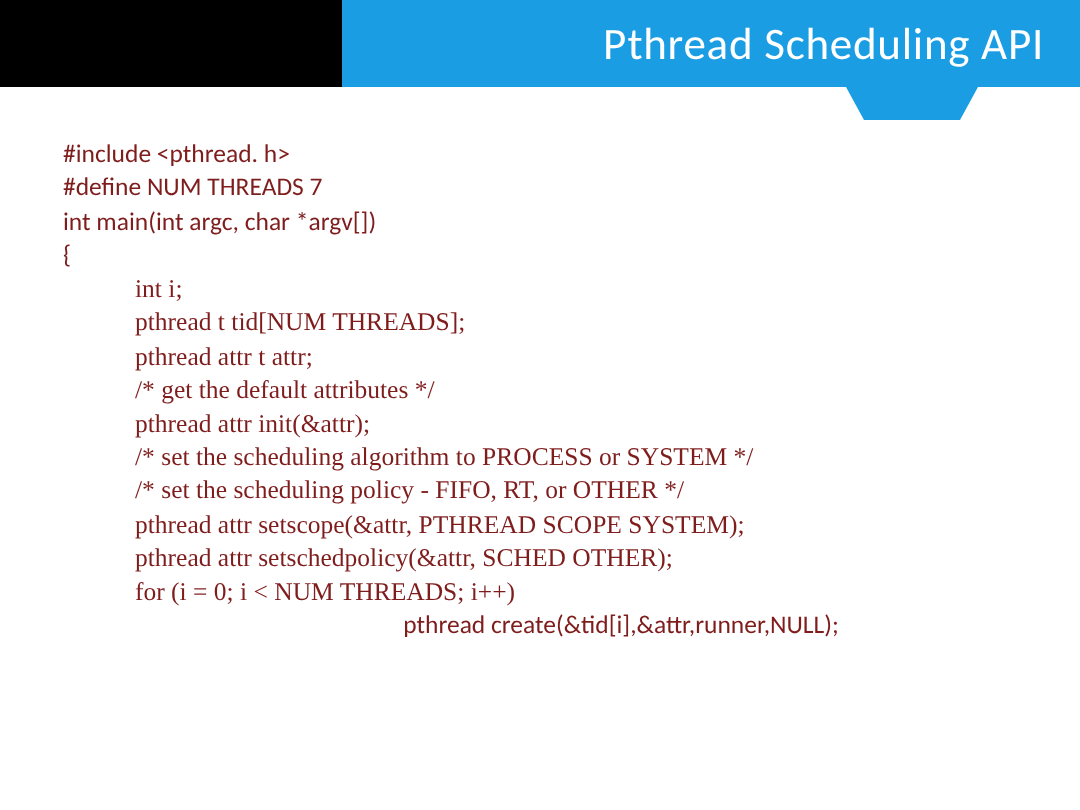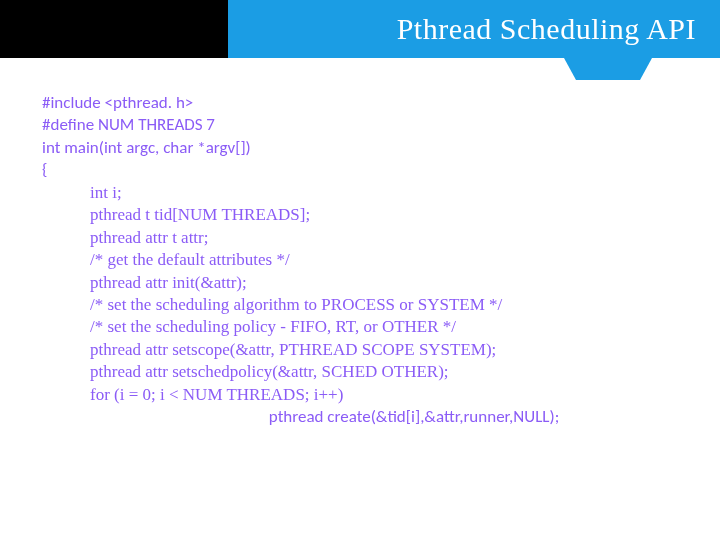--- a/index.html
+++ b/index.html
@@ -30,21 +30,20 @@
     position: absolute;
     top: 0;
     left: 228px;
     width: 492px;
     height: 58px;
     background: #1b9de4;
     display: flex;
     align-items: center;
     justify-content: flex-end;
     padding-right: 24px;
-    font-family: Liberation Serif, serif;
   }
   .blue-title-band h1 {
     color: #ffffff;
     font-size: 30px;
     font-weight: 400;
     letter-spacing: 0.5px;
   }
   .blue-tab {
     position: absolute;
     top: 58px;
@@ -71,21 +70,21 @@
     border-top: 22px solid #1b9de4;
     border-right: 12px solid transparent;
   }
   .code-area {
     position: absolute;
     top: 92px;
     left: 42px;
     right: 30px;
     font-size: 17px;
     line-height: 1.32;
-    color: #8b5cf6;
+    color: #7f1d1d;
   }
   .code-area div { white-space: pre; }
   .lvl0 { padding-left: 0; }
   .lvl1 { padding-left: 48px; font-family: Liberation Serif, serif; }
   .lvl2 { padding-left: 96px; text-align: center; }
 </style>
 </head>
 <body>
 
 <div class="header-band">

